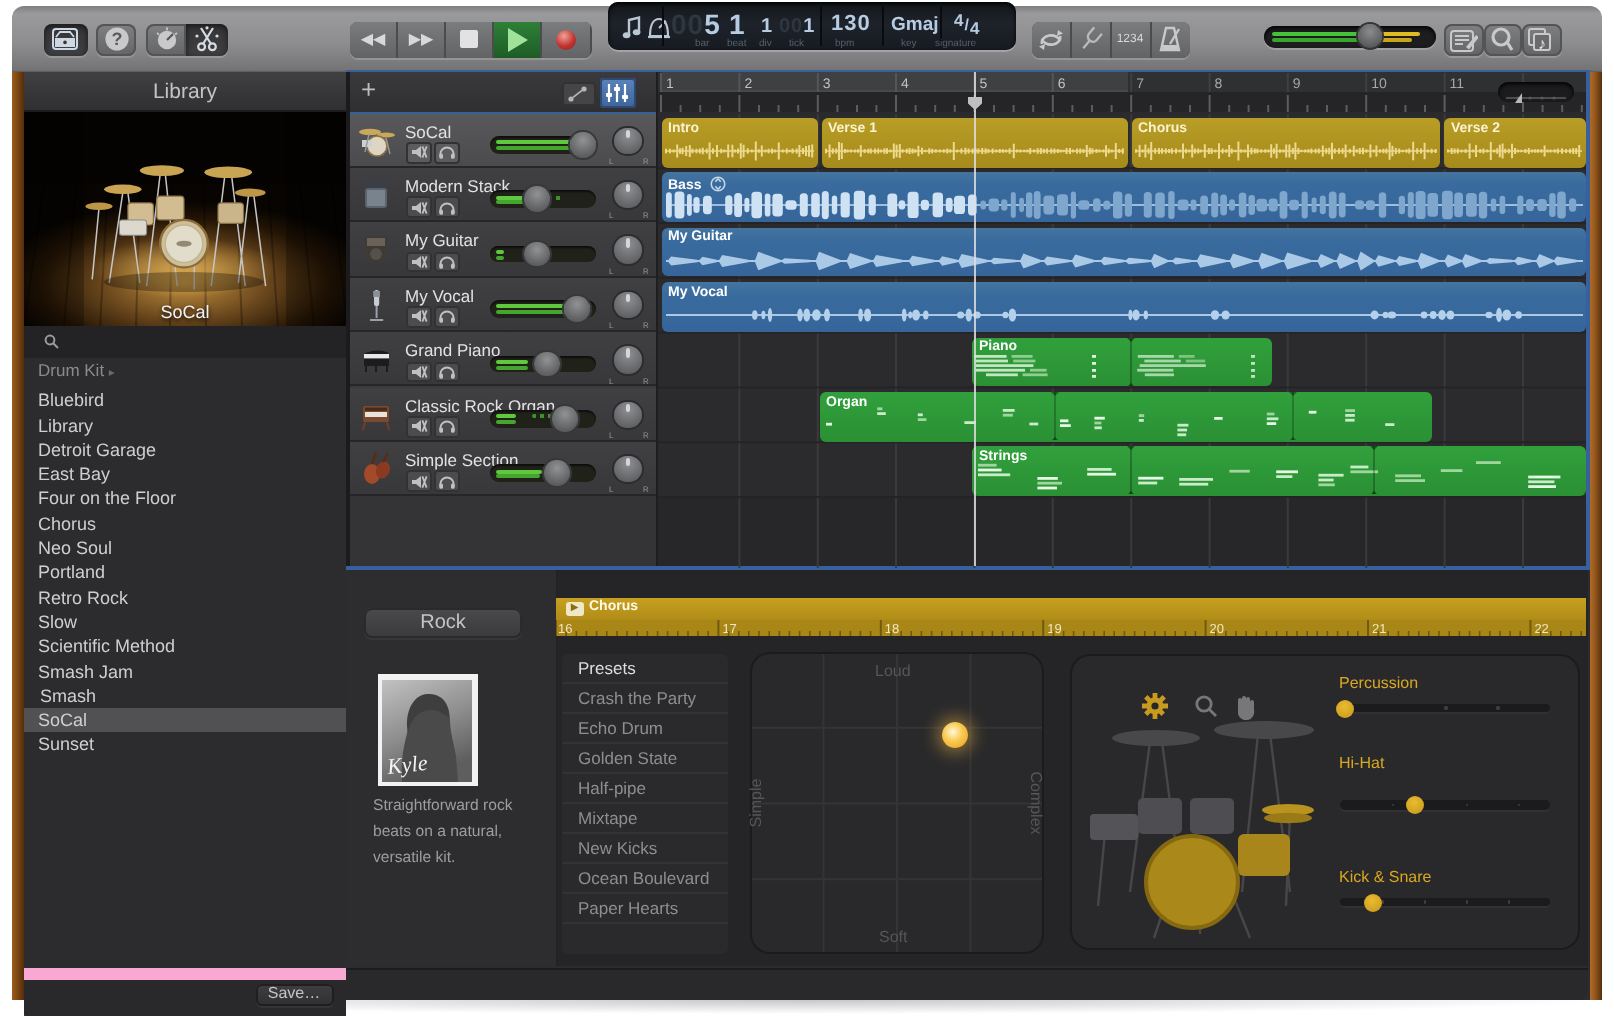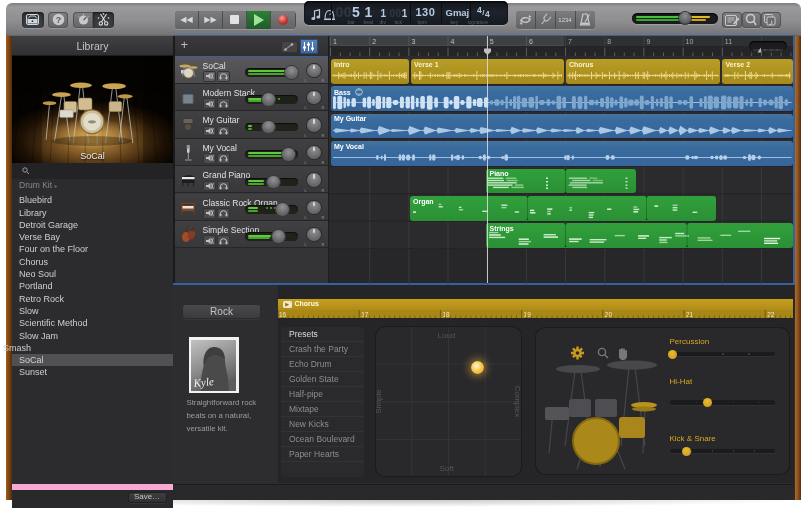--- a/index.html
+++ b/index.html
@@ -308,30 +308,30 @@
 <div id="libsearch">
   <svg width="8" height="8" viewBox="0 0 8 8" style="position:absolute;left:10px;top:4px">
       <circle cx="3" cy="3" r="2.2" fill="none" stroke="#9b9b9d" stroke-width="1"></circle>
       <path d="M4.6 4.6 L7 7" stroke="#9b9b9d" stroke-width="1"></path>
     </svg>
 </div>
 <div id="drumkitlbl">Drum Kit <span style="color:#6a6a6c;font-size:6px">▸</span></div>
 <div class="li" style="left:19px;top:194.2px;">Bluebird</div>
 <div class="li" style="left:19px;top:206.5px;">Library</div>
 <div class="li" style="left:19px;top:218.8px;">Detroit Garage</div>
-<div class="li" style="left:19px;top:231.1px;">Verse Bay</div>
+<div class="li" style="left:19px;top:231.1px;">East Bay</div>
 <div class="li" style="left:19px;top:243.4px;">Four on the Floor</div>
 <div class="li" style="left:19px;top:255.7px;">Chorus</div>
 <div class="li" style="left:19px;top:268.0px;">Neo Soul</div>
 <div class="li" style="left:19px;top:280.3px;">Portland</div>
 <div class="li" style="left:19px;top:292.6px;">Retro Rock</div>
 <div class="li" style="left:19px;top:304.9px;">Slow</div>
 <div class="li" style="left:19px;top:317.2px;">Scientific Method</div>
-<div class="li" style="left:19px;top:329.5px;">Slow Jam</div>
-<div class="li" style="left:3px;top:341.8px;">Smash</div>
+<div class="li" style="left:19px;top:329.5px;">Smash Jam</div>
+<div class="li" style="left:20px;top:341.8px;">Smash</div>
 <div class="li sel" style="left:12px;top:354.1px;width:161px;padding-left:7px">SoCal</div>
 <div class="li" style="left:19px;top:366.4px;">Sunset</div>
 <div id="libbottom">
     <div id="savebtn">Save…</div>
   </div>
 
 <div id="tframe"></div>
 <div class="a" style="left:173px;top:36.3px;width:1.5px;height:247.2px;background:#1b1b1d"></div>
 <div id="thdr">
   <div style="position:absolute;left:6px;top:1px;font-size:13px;color:#bcbcbe">+</div>

